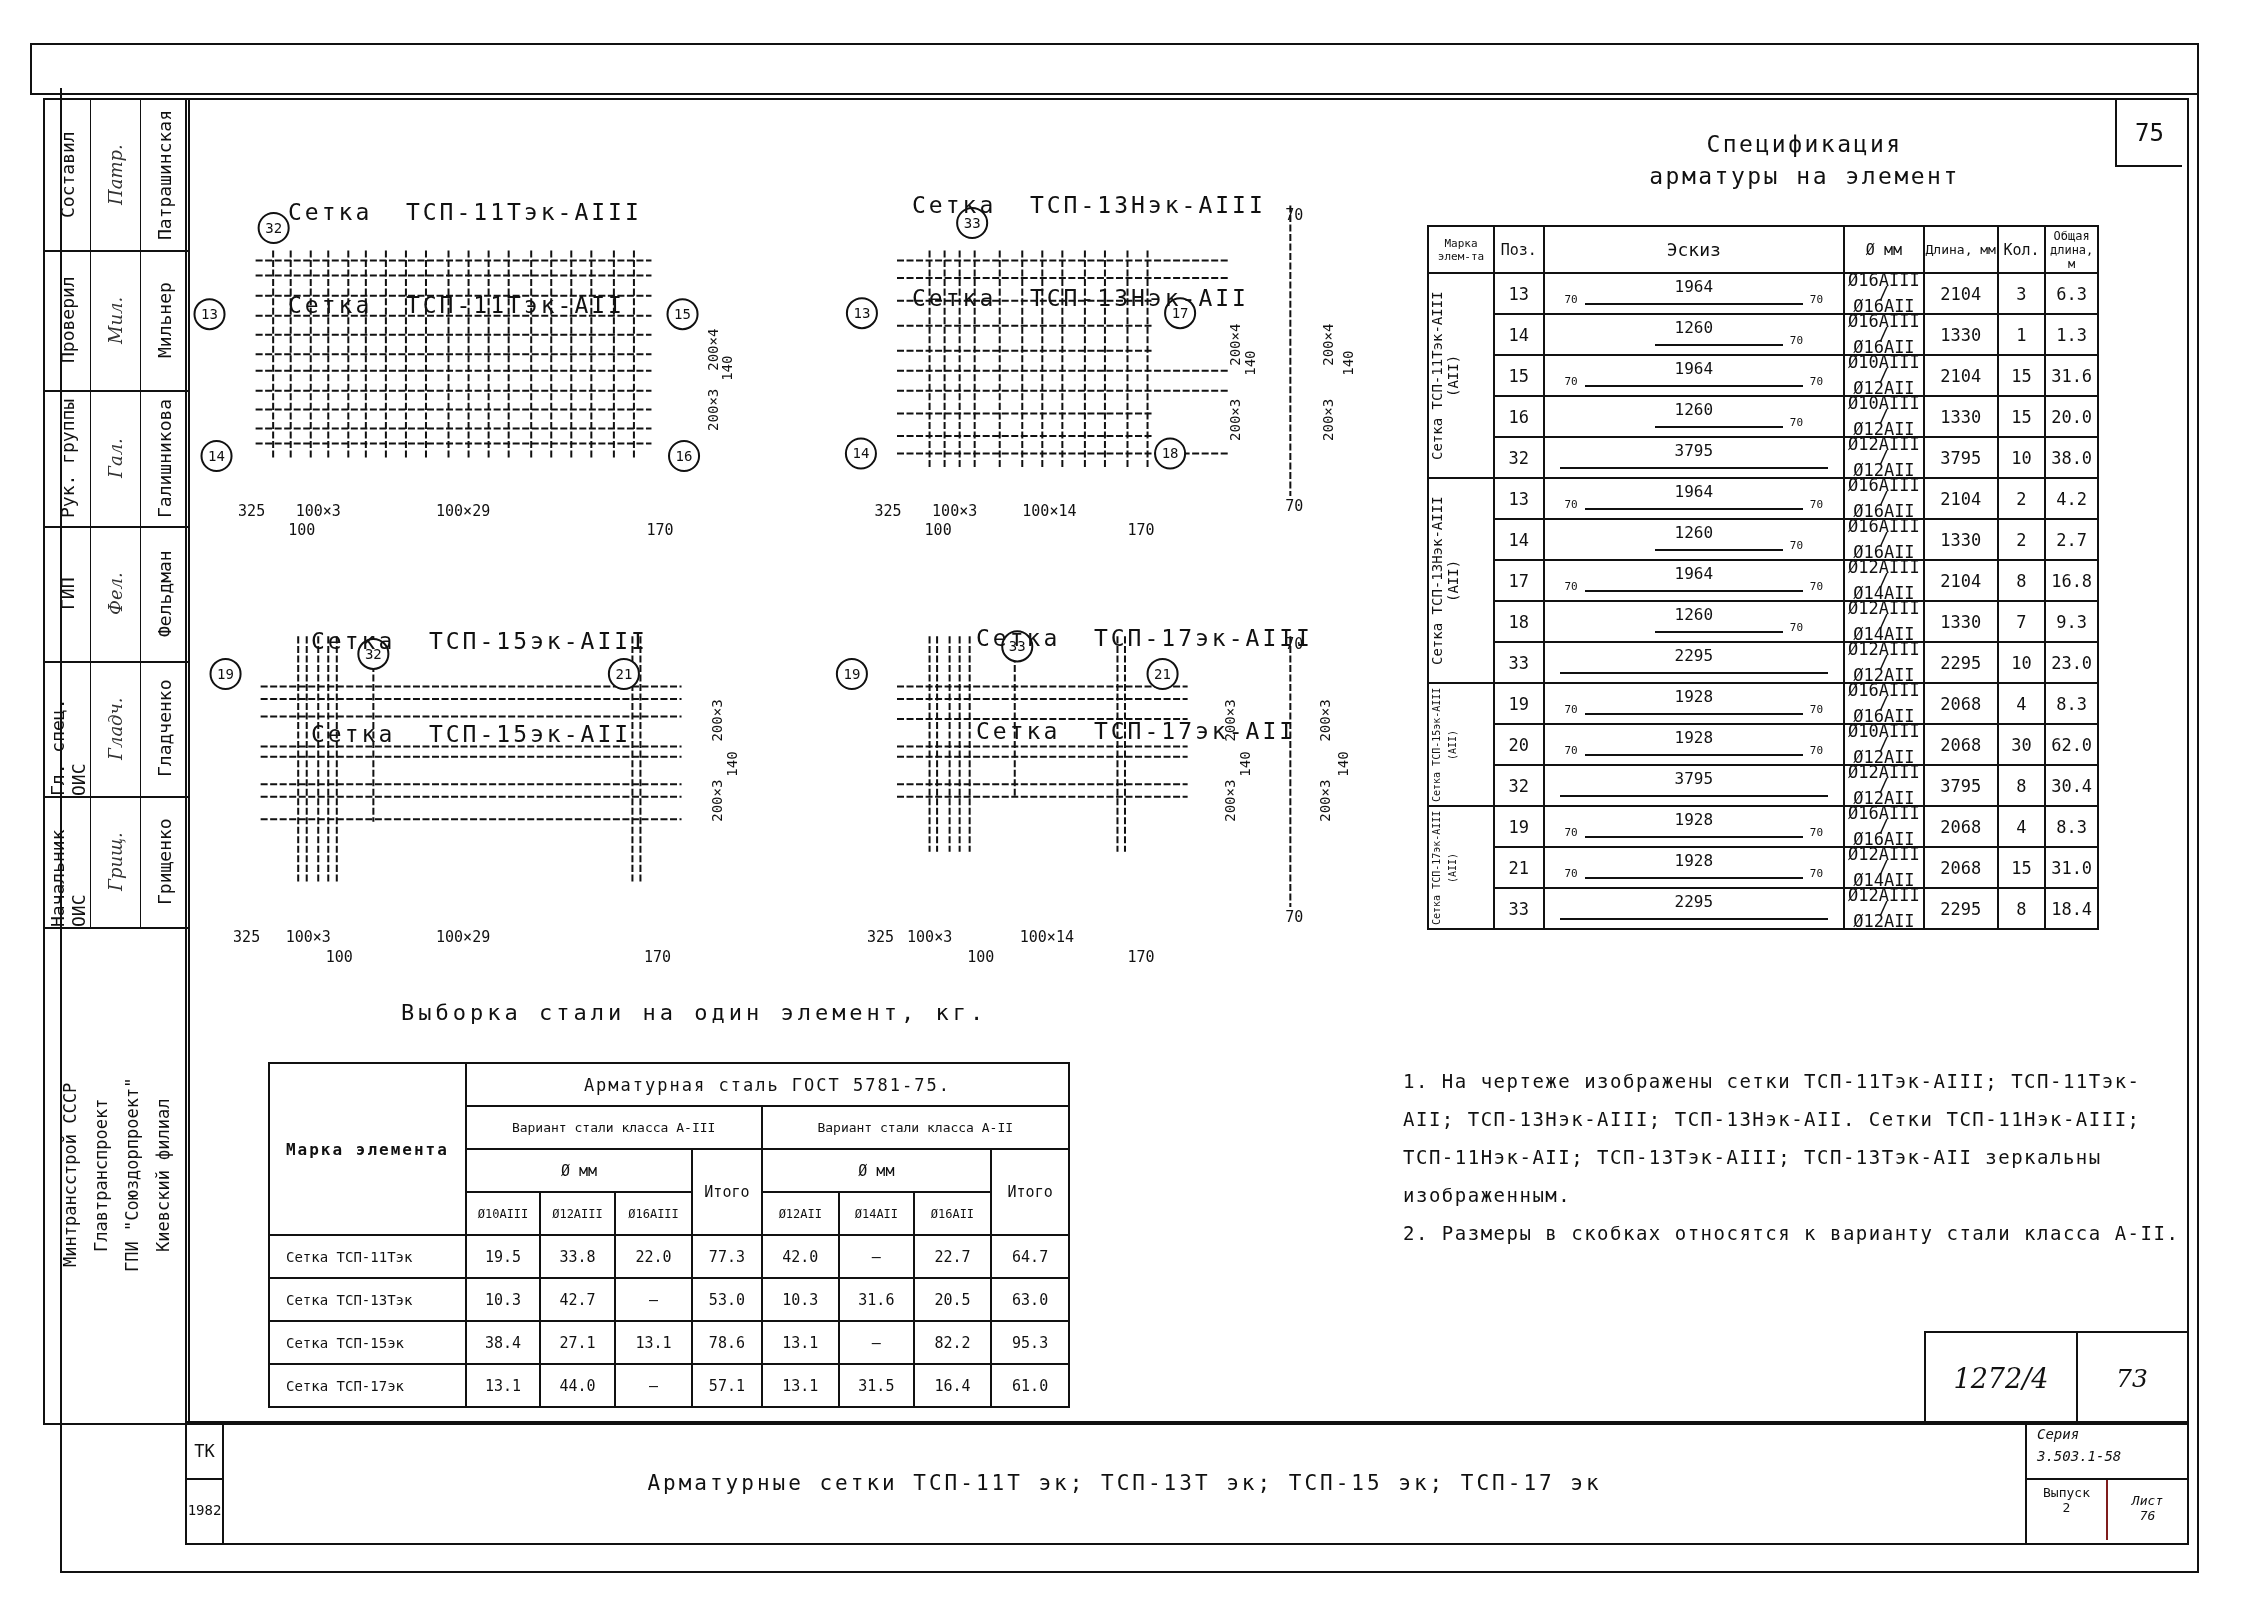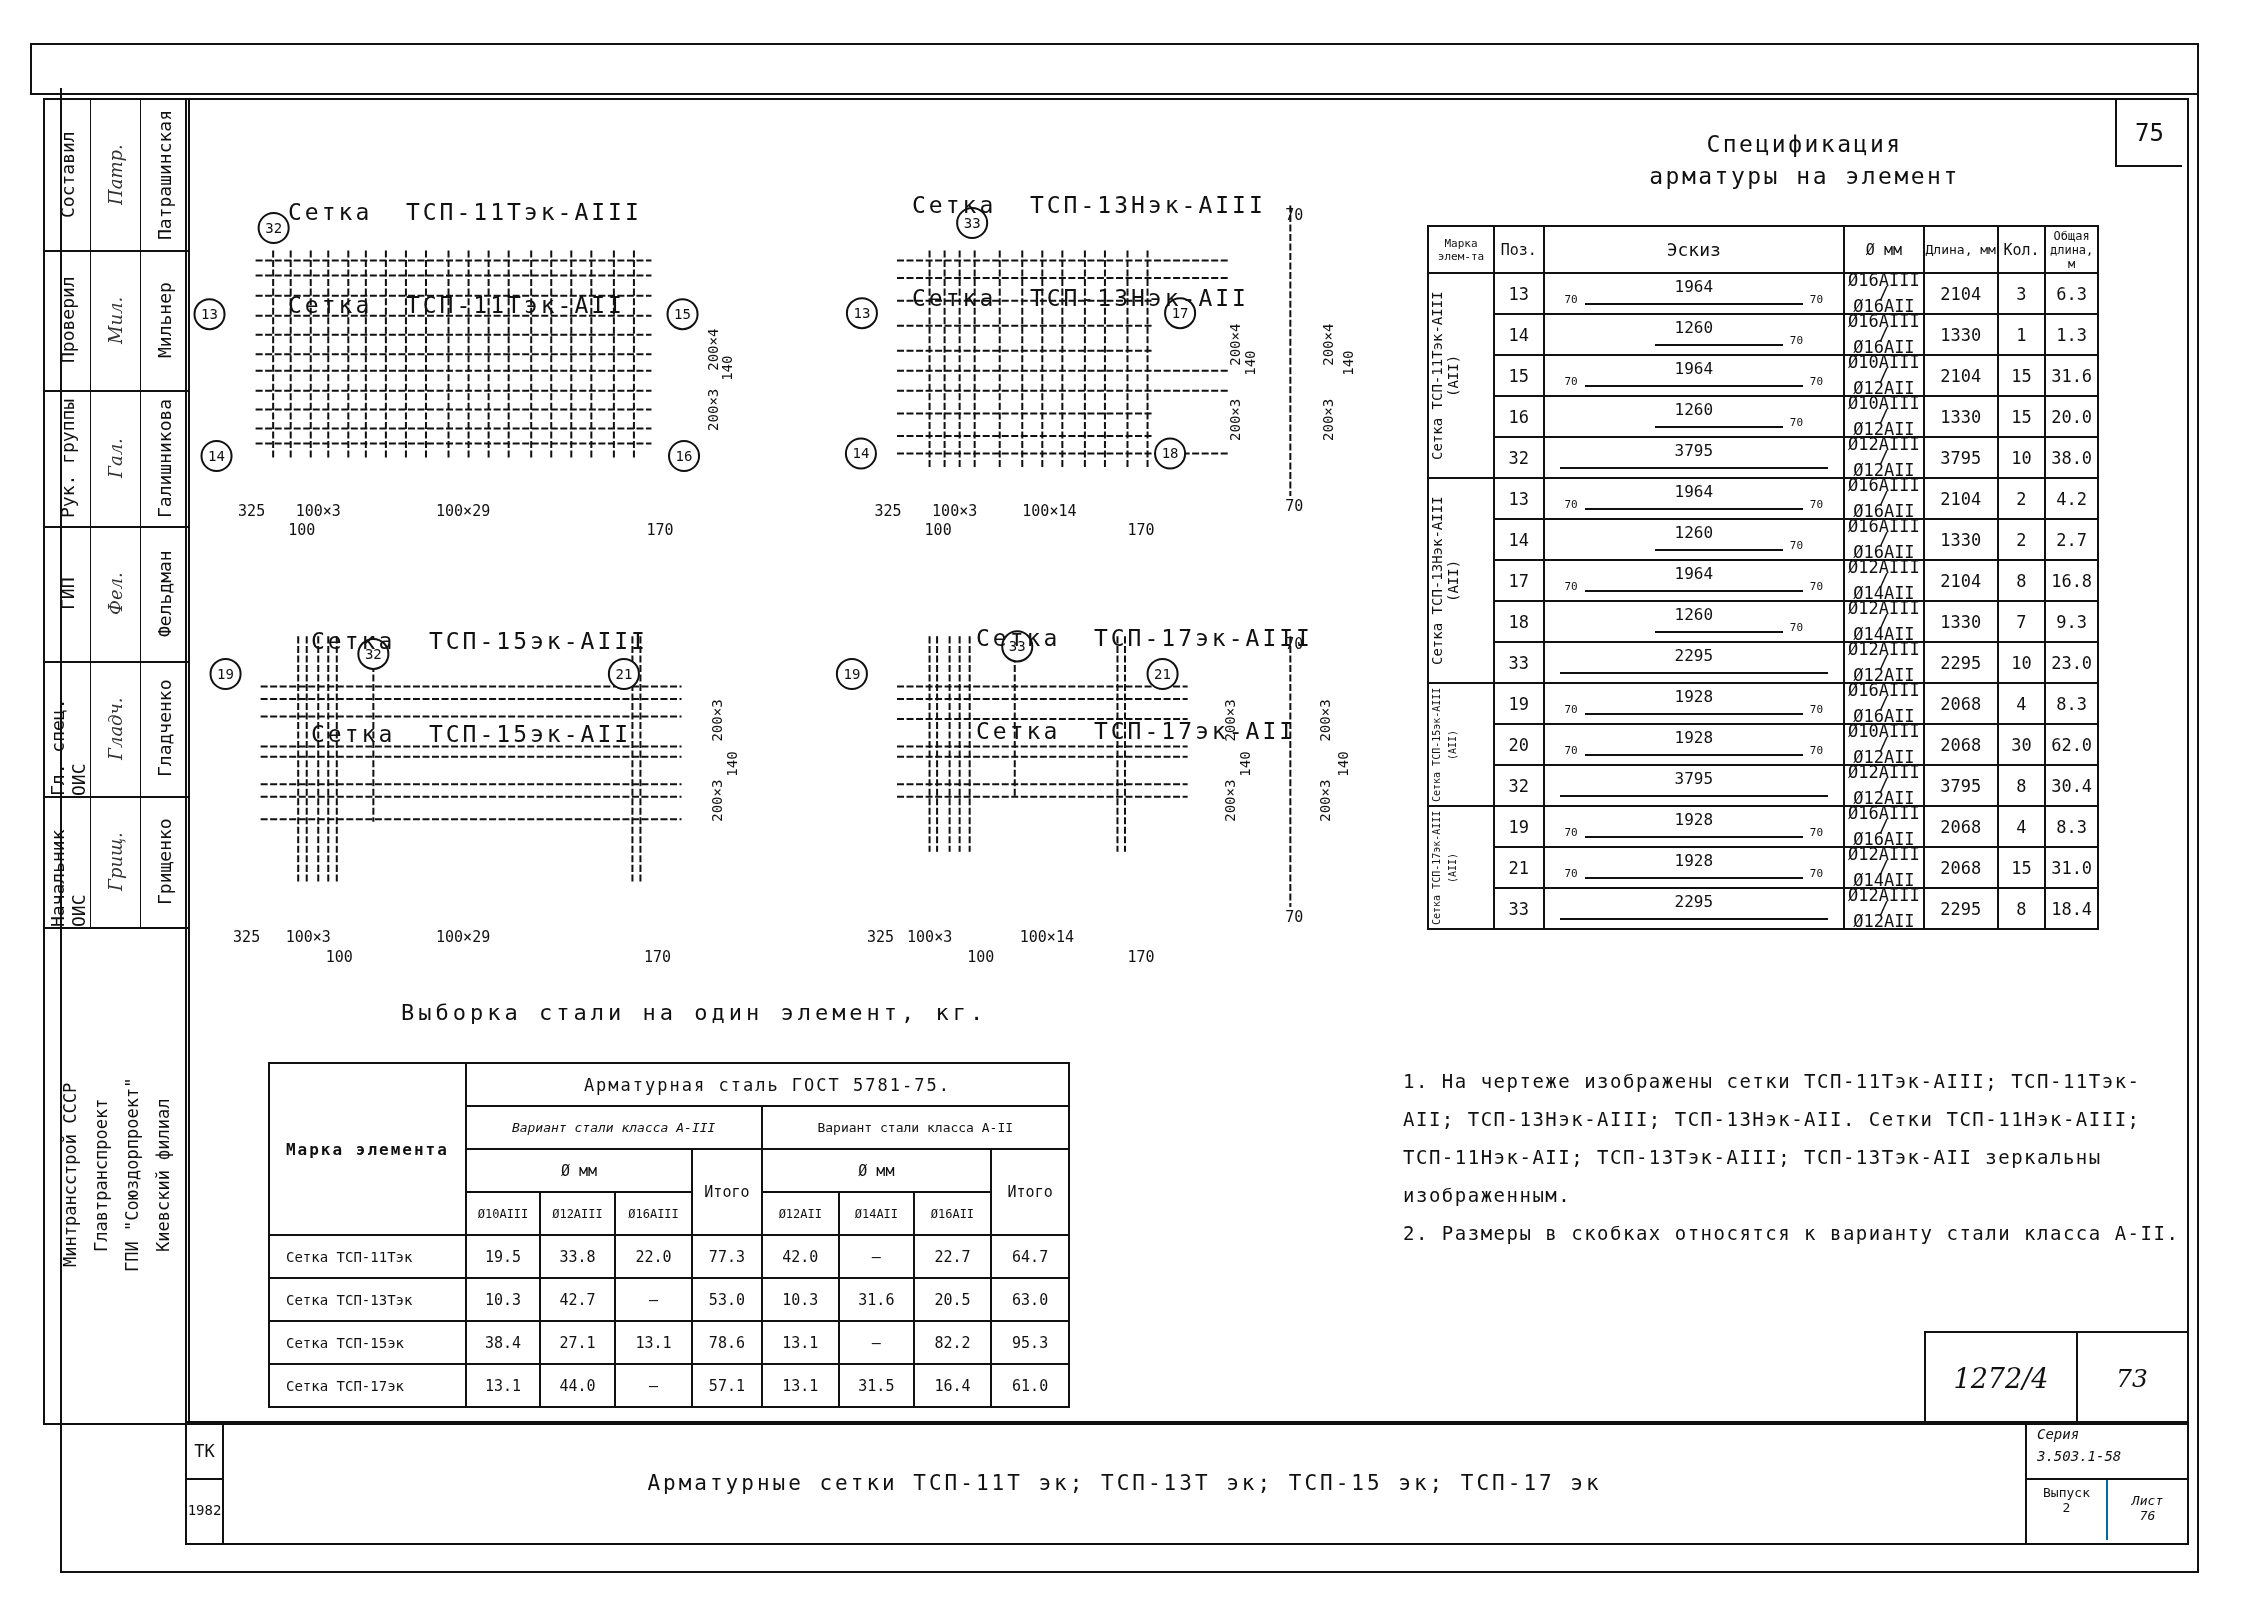--- a/index.html
+++ b/index.html
@@ -583,21 +583,21 @@
       <col style="width:70px">
       <col style="width:73px">
       <col style="width:73px">
     </colgroup>
   <tbody>
       <tr>
     <td rowspan="4" style="font-size:16px;letter-spacing:2px;font-weight:bold;">Марка элемента</td>
     <td colspan="8" class="hdr">Арматурная сталь ГОСТ 5781-75.</td>
   </tr>
   <tr>
-    <td colspan="4" style="font-size:13px;font-style:italic;">Вариант стали класса А-III</td>
+    <td colspan="4" style="font-size:13px;">Вариант стали класса А-III</td>
     <td colspan="4" style="font-size:13px;">Вариант стали класса А-II</td>
   </tr>
   <tr>
     <td colspan="3">Ø мм</td>
     <td rowspan="2">Итого</td>
     <td colspan="3">Ø мм</td>
     <td rowspan="2">Итого</td>
   </tr>
   <tr>
     <td style="font-size:12px">Ø10АIII</td>
@@ -669,21 +669,21 @@
     <div style="height:55px;border-bottom:2px solid #111;display:flex;align-items:center;justify-content:center;font-size:17px;">ТК</div>
     <div style="height:60px;display:flex;align-items:center;justify-content:center;font-size:14px;">1982</div>
   </div>
   <div style="position:absolute;left:35px;right:160px;top:0;height:100%;display:flex;align-items:center;justify-content:center;font-size:21px;letter-spacing:3px;">Арматурные сетки ТСП-11Т эк; ТСП-13Т эк; ТСП-15 эк; ТСП-17 эк</div>
   <div style="position:absolute;right:0;top:0;width:160px;height:100%;border-left:2px solid #111;">
     <div style="height:55px;border-bottom:2px solid #111;font-size:14px;padding-left:10px;line-height:22px;font-style:italic;">
       <div>Серия</div>
       <div>3.503.1-58</div>
     </div>
     <div style="display:flex;height:60px;font-size:13px;text-align:center;">
-      <div style="flex:1;border-right:2px solid #0369a1;padding-top:5px;">
+      <div style="flex:1;border-right:2px solid #7f1d1d;padding-top:5px;">
           <div>Выпуск</div>
           <div>2</div>
         </div>
       <div style="flex:1;padding-top:13px;font-style:italic;">
           <div>Лист</div>
           <div>76</div>
         </div>
     </div>
   </div>
 </div>

